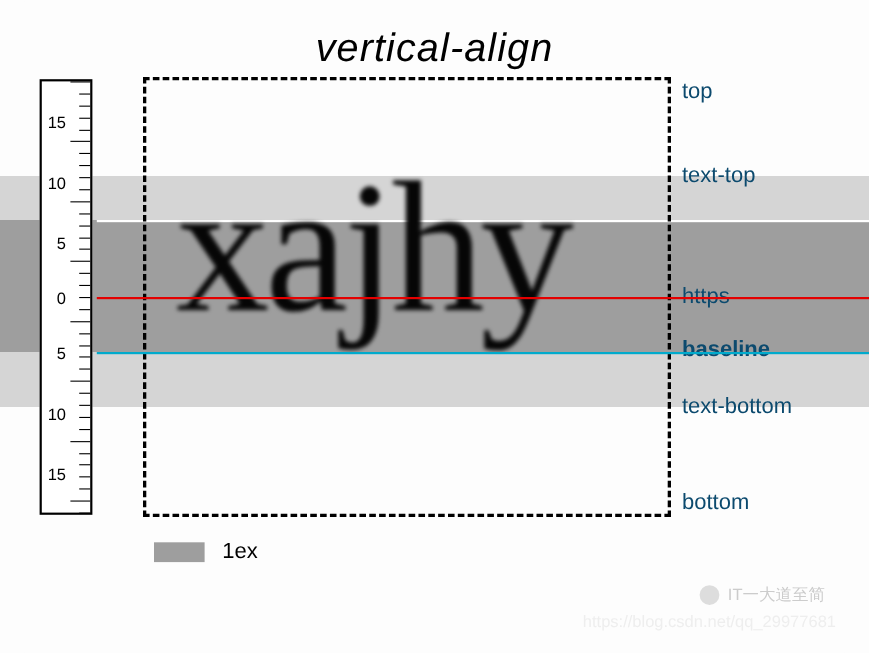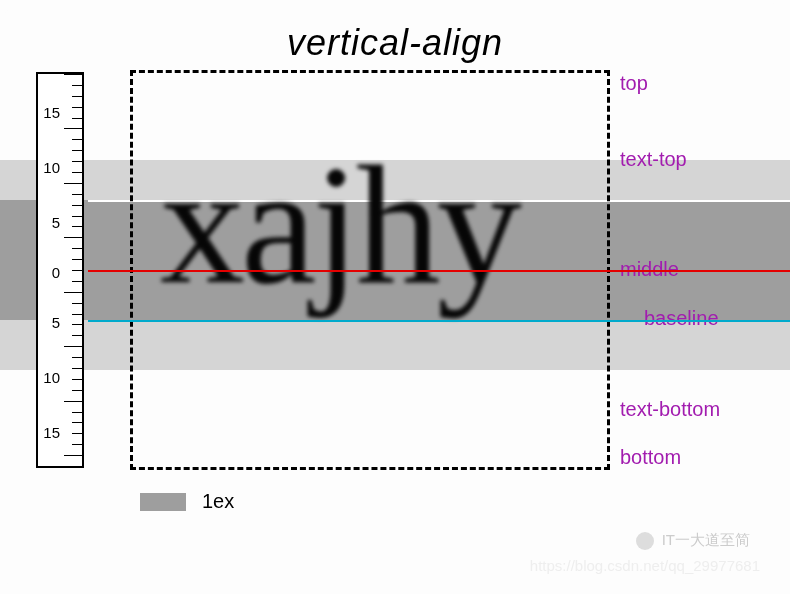--- a/index.html
+++ b/index.html
@@ -11,21 +11,21 @@
   .ruler .tick.small { width: 10px; }
   .ruler .tick.big { width: 18px; }
   .ruler .num { position: absolute; right: 22px; font-size: 15px; transform: translateY(-50%); }
   
   .mainbox { position: absolute; left: 130px; top: 70px; width: 480px; height: 400px; border: 3px dashed #000; box-sizing: border-box; }
   .band-light { position: absolute; left: 0; background: #d5d5d5; }
   .band-dark { position: absolute; left: 0; background: #9e9e9e; }
   .line-white { position: absolute; left: 88px; right: 0; height: 0; border-top: 2px solid #fff; }
   .line-red { position: absolute; left: 88px; right: 0; height: 0; border-top: 2px solid #e40000; z-index: 5; }
   .line-cyan { position: absolute; left: 88px; right: 0; height: 0; border-top: 2px solid #00aacc; z-index: 5; }
-  .label-right { position: absolute; font-size: 20px; color: #a21caf; }
+  .label-right { position: absolute; font-size: 20px; color: #0c4a6e; }
   
   .glyphs { position: absolute; font-family: Georgia, 'Times New Roman', serif; font-size: 170px; line-height: 1; color: #111; filter: blur(2px) contrast(1.1); letter-spacing: -4px; }
   
   .legend { position: absolute; left: 140px; top: 490px; font-size: 20px; }
   .legend .row { display: flex; align-items: center; margin-bottom: 4px; }
   .legend .swatch { width: 46px; height: 18px; margin-right: 16px; flex-shrink: 0; }
   .legend .swatch.light { background: #d5d5d5; }
   .legend .swatch.dark { background: #9e9e9e; }
   .legend .swatch.dashed { border: 2px dashed #000; height: 14px; box-sizing: border-box; }
   
@@ -96,23 +96,23 @@
       <div class="tick small" style="top: 359.333px;"></div>
       <div class="tick small" style="top: 370.222px;"></div>
       <div class="tick big" style="top: 381.111px;"></div>
       <div class="tick small" style="top: 392px;"></div>
     </div>
 
   <div class="mainbox"></div>
 
   <div class="label-right" style="left:620px; top:72px;">top</div>
   <div class="label-right" style="left:620px; top:148px;">text-top</div>
-  <div class="label-right" style="left:620px; top:258px;">middle</div>
-  <div class="label-right" style="left:644px; top:307px;">baseline</div>
-  <div class="label-right" style="left:620px; top:358px;margin-top:40px;">text-bottom</div>
+  <div class="label-right" style="left:620px; top:258px;">https</div>
+  <div class="label-right" style="left:620px; top:307px;font-weight:bold;">baseline</div>
+  <div class="label-right" style="left:620px; top:358px;">text-bottom</div>
   <div class="label-right" style="left:620px; top:446px;">bottom</div>
 
   <div class="legend">
     <div class="row">
       <span class="swatch dark"></span>
       <span>1ex</span>
     </div>
   </div>
 
   <div class="wm1">

